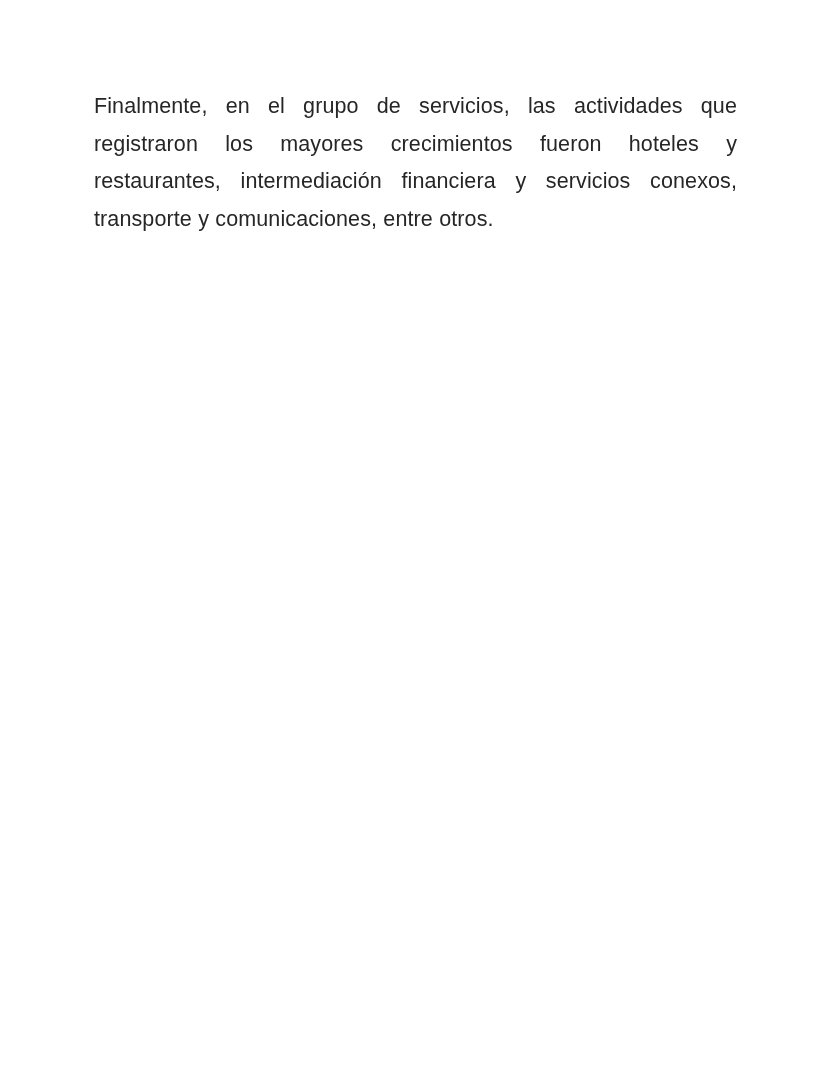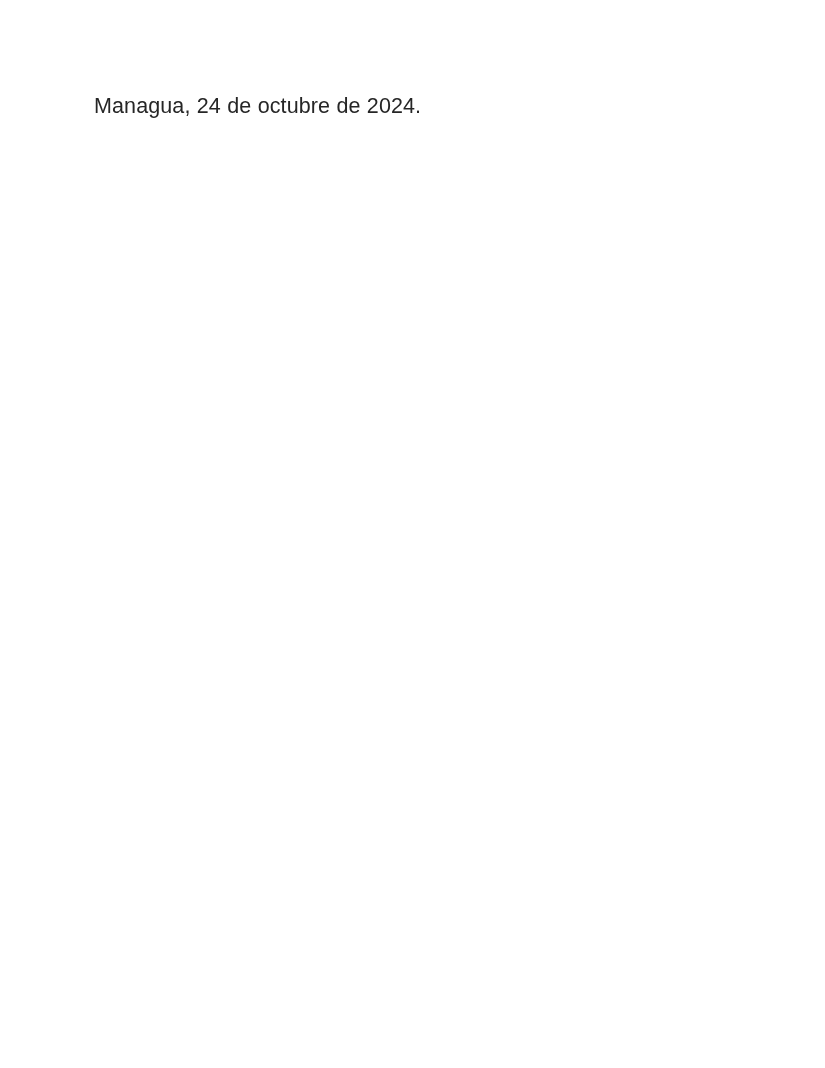--- a/index.html
+++ b/index.html
@@ -55,18 +55,18 @@
     margin-top: 37.5px;
   }
 </style>
 </head>
 <body>
 
 <div class="page">
 
   <div class="content-block">
 
+    <p class="paragraph paragraph--justified">Finalmente, en el grupo de servicios, las actividades que registraron los mayores crecimientos fueron hoteles y restaurantes, intermediación financiera y servicios conexos, transporte y comunicaciones, entre otros.</p>
 
-    <p class="paragraph paragraph--left">Managua, 24 de octubre de 2024.</p>
 
   </div>
 
 </div>
 
 </body></html>

